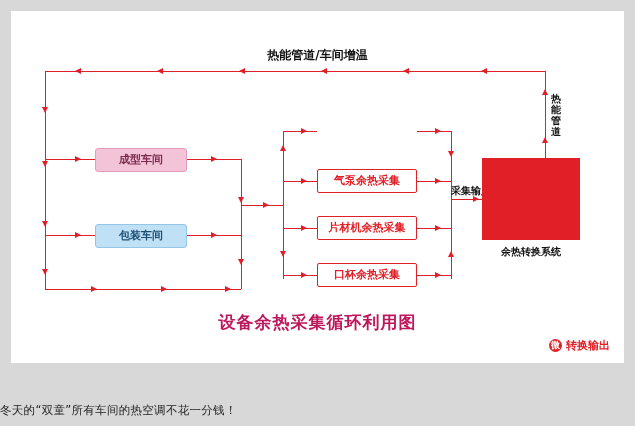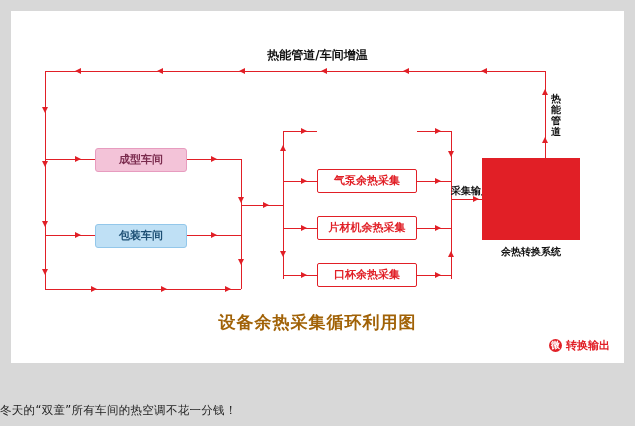--- a/index.html
+++ b/index.html
@@ -21,21 +21,21 @@
   .arrow{position:absolute;width:0;height:0;}
   .arrow.r{border-top:3.5px solid transparent;border-bottom:3.5px solid transparent;border-left:6px solid #e11f26;}
   .arrow.l{border-top:3.5px solid transparent;border-bottom:3.5px solid transparent;border-right:6px solid #e11f26;}
   .arrow.d{border-left:3.5px solid transparent;border-right:3.5px solid transparent;border-top:6px solid #e11f26;}
   .arrow.u{border-left:3.5px solid transparent;border-right:3.5px solid transparent;border-bottom:6px solid #e11f26;}
   .lbl{position:absolute;font-size:11px;color:#111;font-weight:bold;white-space:nowrap;}
   .lbl.small{font-size:10px;font-weight:bold;}
   .vlbl{position:absolute;font-size:10px;font-weight:bold;color:#111;width:12px;line-height:11px;text-align:center;}
   #sys{position:absolute;left:471px;top:147px;width:98px;height:82px;background:#e11f26;}
   #sys-label{position:absolute;left:452px;top:234px;width:136px;text-align:center;font-size:10px;font-weight:bold;color:#111;}
-  #title{position:absolute;left:0;top:300px;width:613px;text-align:center;font-size:17px;font-weight:bold;color:#a16207;letter-spacing:1px;}
+  #title{position:absolute;left:0;top:300px;width:613px;text-align:center;font-size:17px;font-weight:bold;color:#be185d;letter-spacing:1px;}
   #wm{position:absolute;right:14px;top:327px;font-size:11px;color:#e11f26;font-weight:bold;display:flex;align-items:center;gap:4px;}
   #wm .wc{width:13px;height:13px;border-radius:50%;background:#e11f26;color:#fff;font-size:9px;
           display:flex;align-items:center;justify-content:center;font-weight:bold;}
   #top-label{position:absolute;left:0;top:36px;width:613px;text-align:center;font-size:12px;font-weight:bold;color:#111;}
 </style>
 </head>
 <body>
 
 <div id="page">
 

